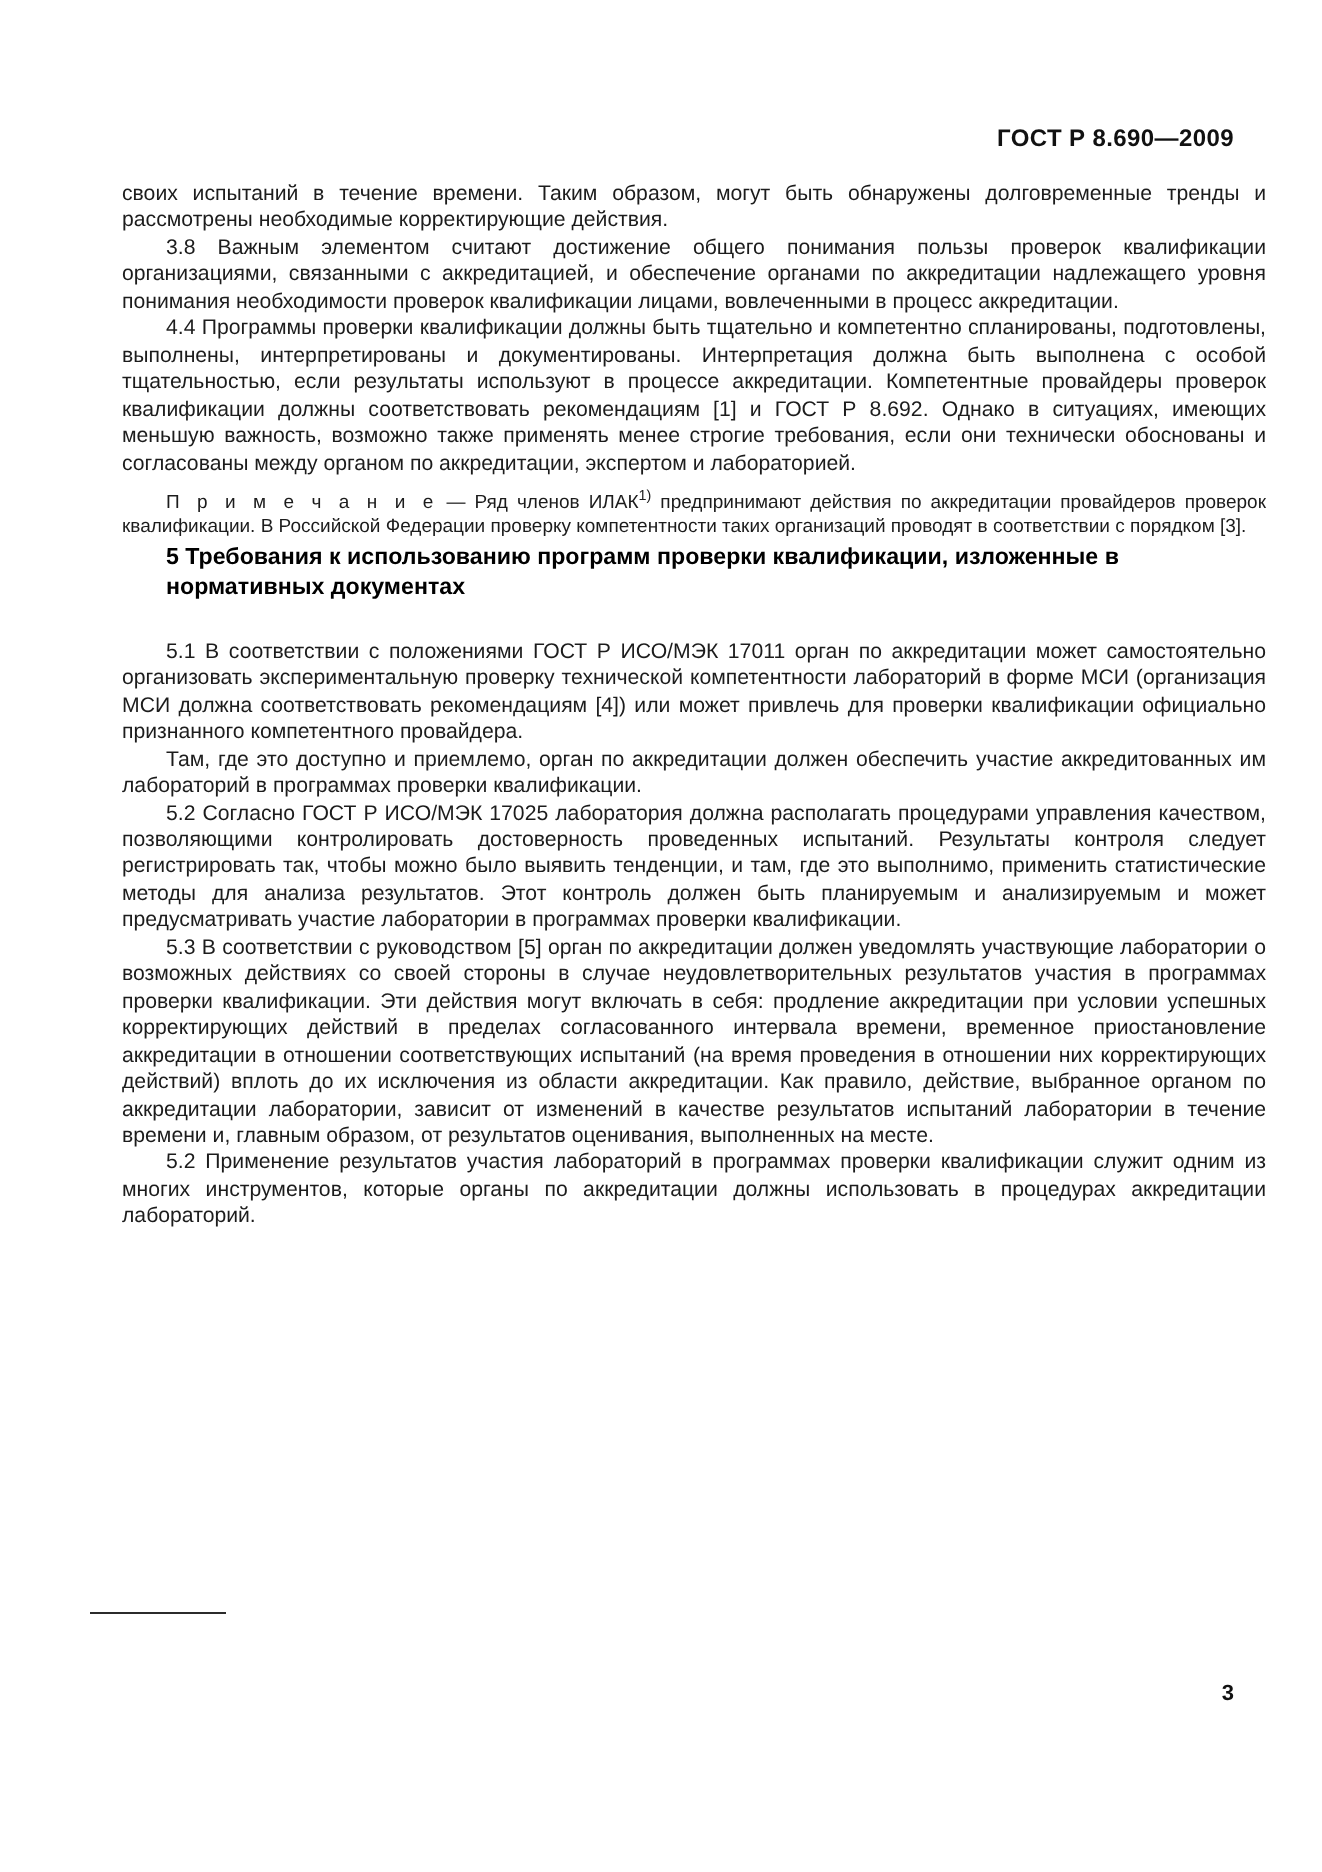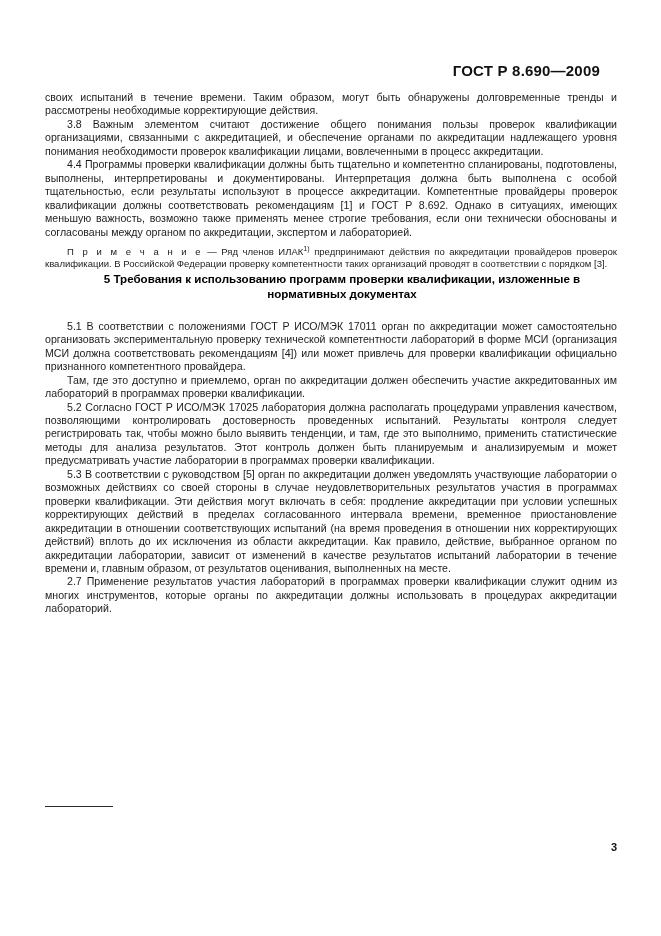--- a/index.html
+++ b/index.html
@@ -16,32 +16,32 @@
     overflow: hidden;
     font-family: "Liberation Sans", sans-serif;
     color: #1a1a1a;
     -webkit-font-smoothing: antialiased;
   }
 
   
   .doc-header {
     position: absolute;
     top: 62px;
-    right: 61px;
-    font-size: 15px;
+    right: 44px;
+    font-size: 12px;
     font-weight: bold;
     letter-spacing: 0.2px;
     color: #111;
     white-space: nowrap;
   }
 
   
   .content {
     position: absolute;
-    left: 45px;
+    left: 61px;
     top: 91px;
     width: 572px;
   }
 
   p.para {
     margin: 0;
     font-size: 10.6px;
     line-height: 13.45px;
     text-align: justify;
     text-justify: inter-word;
@@ -68,21 +68,21 @@
   
   h2.section {
     margin: 0;
     font-size: 11.6px;
     font-weight: bold;
     line-height: 15px;
     color: #000;
     text-indent: 0;
     padding-left: 22px;
   }
-  .sec5 { margin-top: 27px; text-align: center; }
+  .sec5 { margin-top: 27px; }
   .sec5 + .after-sec5 { margin-top: 19px; }
   .sec6 { margin-top: 28px; }
   .sec6 + .after-sec6 { margin-top: 19px; }
 
   sup.fn {
     font-size: 7.2px;
     vertical-align: super;
     line-height: 0;
   }
 
@@ -145,21 +145,21 @@
     <p class="para indent after-sec5">5.1  В соответствии с положениями ГОСТ Р ИСО/МЭК 17011 орган по аккредитации может самостоятельно организовать экспериментальную проверку технической компетентности лабораторий в форме МСИ (организация МСИ должна соответствовать рекомендациям [4]) или может привлечь для проверки квалификации официально признанного компетентного провайдера.</p>
 
     <p class="para indent">Там, где это доступно и приемлемо, орган по аккредитации должен обеспечить участие аккредитованных им лабораторий в программах проверки квалификации.</p>
 
     <p class="para indent">5.2  Согласно ГОСТ Р ИСО/МЭК 17025 лаборатория должна располагать процедурами управления качеством, позволяющими контролировать достоверность проведенных испытаний. Результаты контроля следует регистрировать так, чтобы можно было выявить тенденции, и там, где это выполнимо, применить статистические методы для анализа результатов. Этот контроль должен быть планируемым и анализируемым и может предусматривать участие лаборатории в программах проверки квалификации.</p>
 
     <p class="para indent">5.3  В соответствии с руководством [5] орган по аккредитации должен уведомлять участвующие лаборатории о возможных действиях со своей стороны в случае неудовлетворительных результатов участия в программах проверки квалификации. Эти действия могут включать в себя: продление аккредитации при условии успешных корректирующих действий в пределах согласованного интервала времени, временное приостановление аккредитации в отношении соответствующих испытаний (на время проведения в отношении них корректирующих действий) вплоть до их исключения из области аккредитации. Как правило, действие, выбранное органом по аккредитации лаборатории, зависит от изменений в качестве результатов испытаний лаборатории в течение времени и, главным образом, от результатов оценивания, выполненных на месте.</p>
 
 
 
-    <p class="para indent after-sec6">2.7  Применение результатов участия лабораторий в программах проверки квалификации служит одним из многих инструментов, которые органы по аккредитации должны использовать в процедурах аккредитации лабораторий.</p>
+    <p class="para indent after-sec6">5.2  Применение результатов участия лабораторий в программах проверки квалификации служит одним из многих инструментов, которые органы по аккредитации должны использовать в процедурах аккредитации лабораторий.</p>
 
   </div>
 
   <div class="footnote-zone">
     <div class="footnote-rule"></div>
   </div>
 
   <div class="page-number">3</div>
 
 </div>

